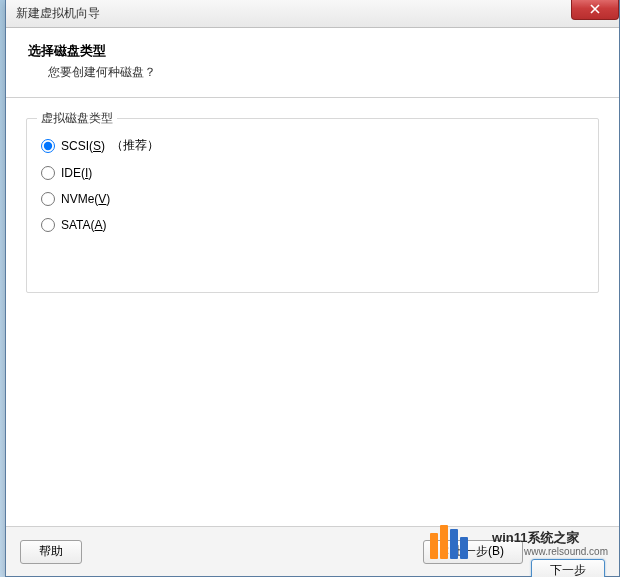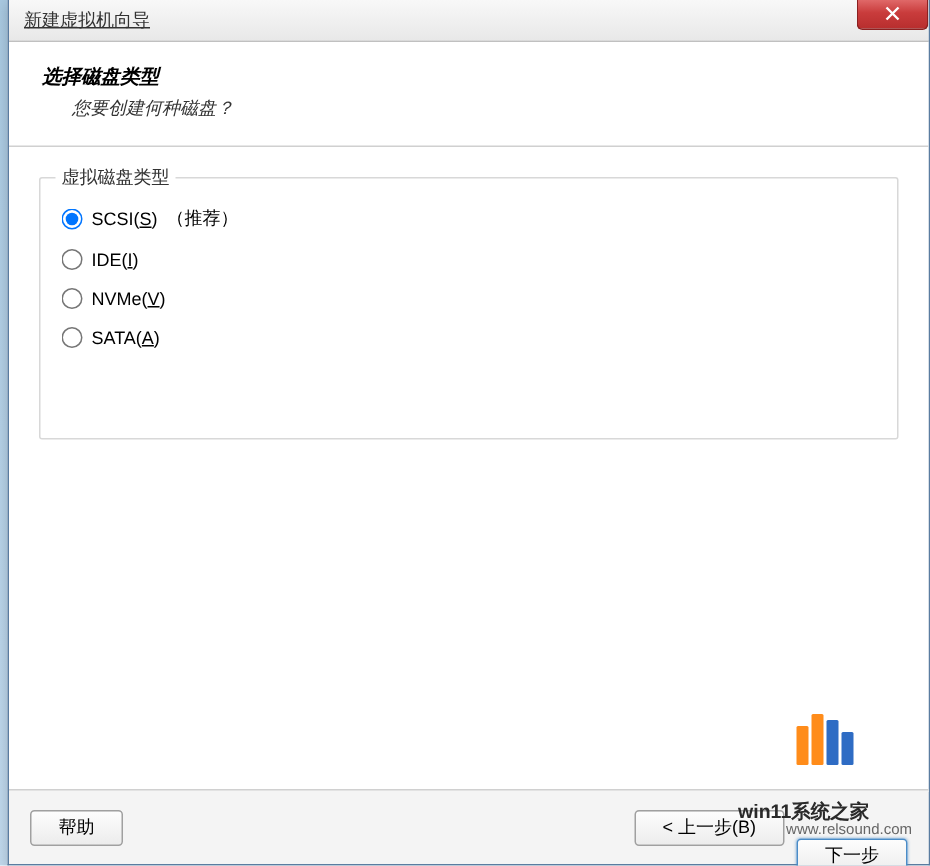--- a/index.html
+++ b/index.html
@@ -32,21 +32,20 @@
       background: linear-gradient(to bottom, #f8f8f8 0%, #e8e8e8 100%);
       border-bottom: 1px solid #c0c0c0;
       display: flex;
       align-items: center;
       padding-left: 10px;
       position: relative;
     }
     .titlebar-title {
       color: #333;
       font-size: 12px;
-      text-decoration: underline;
     }
     .close-btn {
       position: absolute;
       right: 0;
       top: -2px;
       width: 48px;
       height: 22px;
       background: linear-gradient(to bottom, #e57373 0%, #c93c3c 50%, #b82e2e 100%);
       border: 1px solid #8b2020;
       border-top: none;
@@ -59,21 +58,20 @@
       font-size: 11px;
     }
     .close-btn svg {
       width: 10px;
       height: 10px;
     }
     .header-section {
       padding: 14px 38px 16px 22px;
       border-bottom: 1px solid #d0d0d0;
       background: #fff;
-      font-style: italic;
     }
     .header-title {
       font-weight: bold;
       color: #000;
       font-size: 13px;
       margin-bottom: 4px;
     }
     .header-subtitle {
       color: #333;
       font-size: 12px;
@@ -158,21 +156,20 @@
       margin-left: 8px;
     }
     .watermark {
       position: absolute;
       bottom: 18px;
       right: 12px;
       display: flex;
       align-items: center;
       gap: 24px;
       pointer-events: none;
-      flex-direction: column;
     }
     .watermark-logo {
       display: flex;
       gap: 2px;
     }
     .watermark-bar {
       width: 8px;
       border-radius: 1px;
     }
     .wb1 { background: #ff8c1a; height: 26px; margin-top: 4px;}

